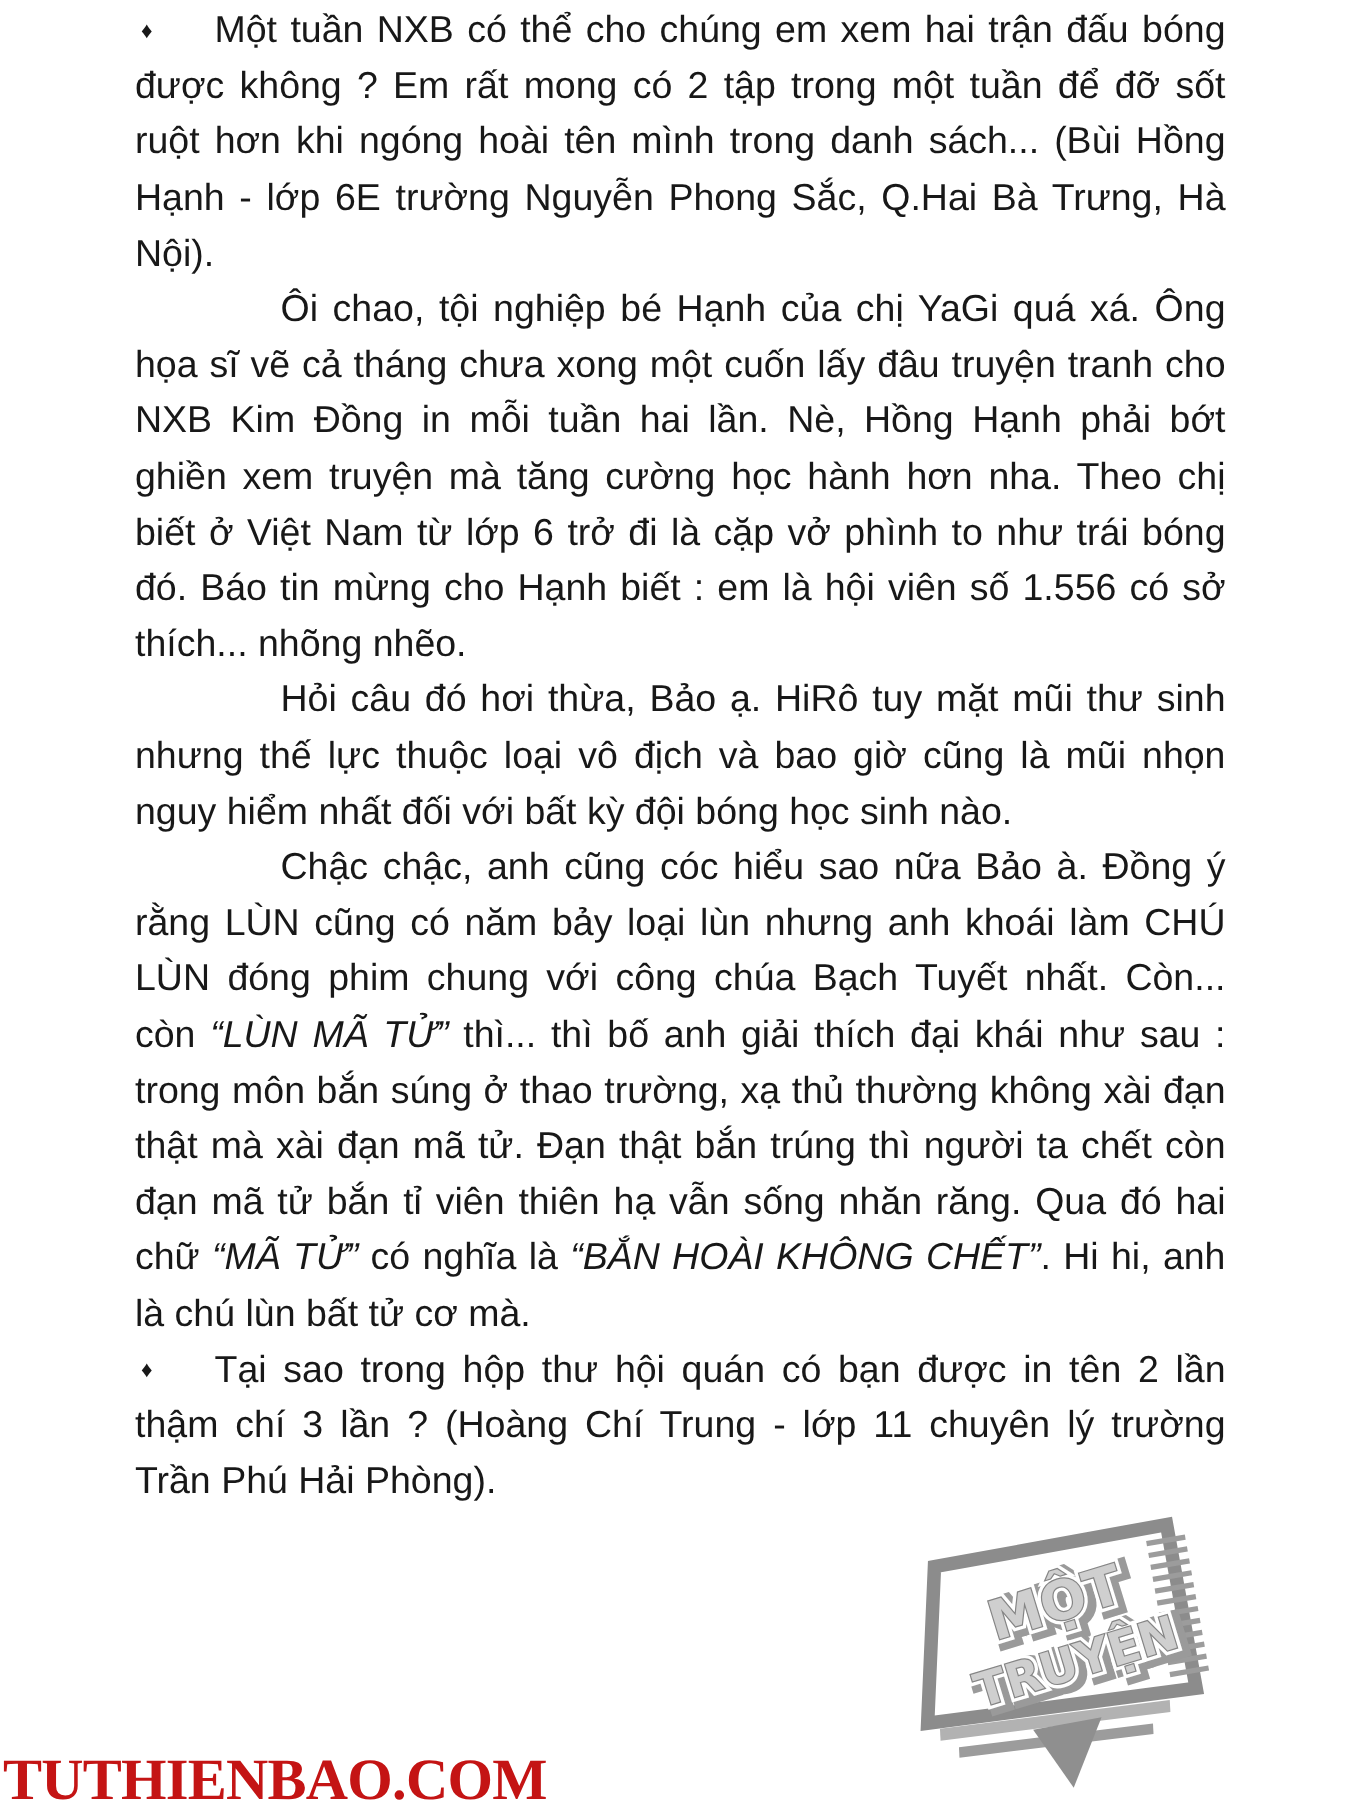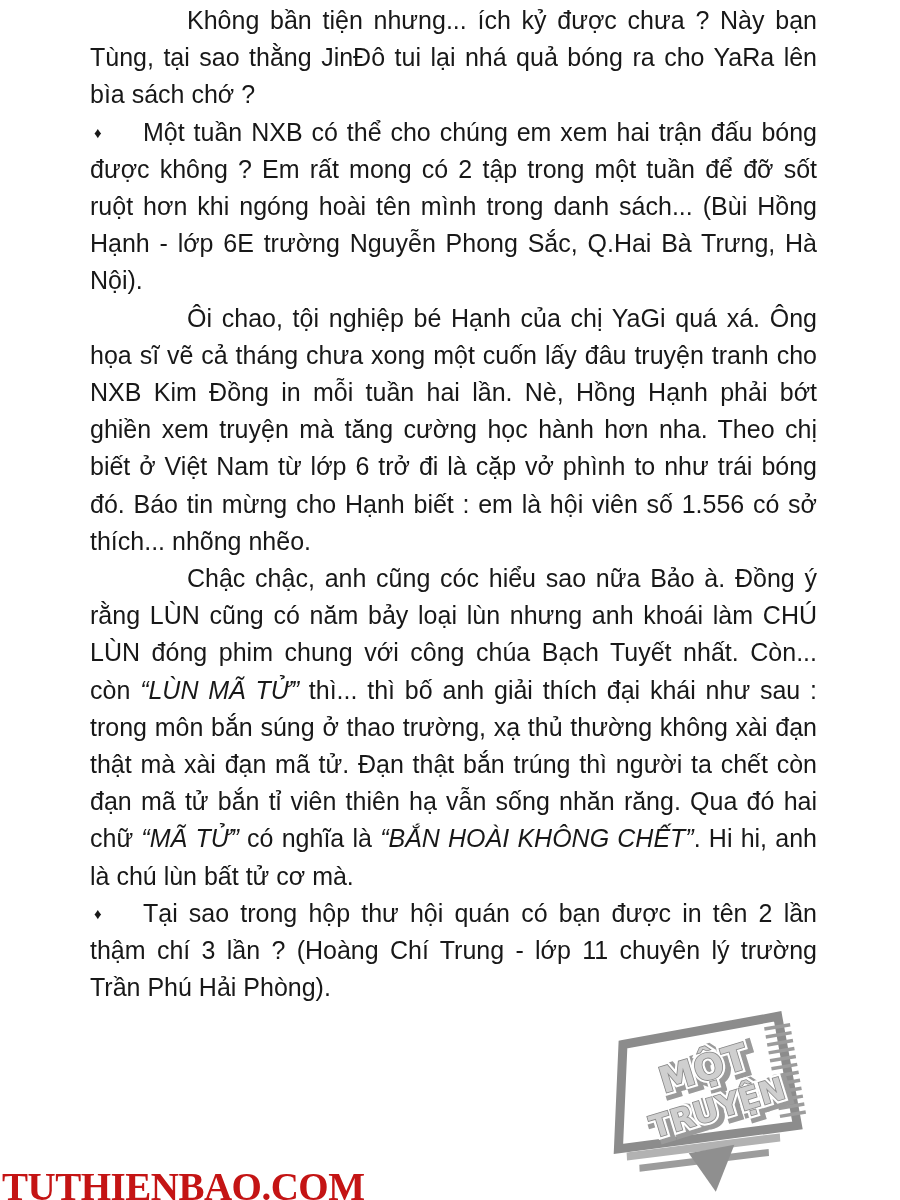--- a/index.html
+++ b/index.html
@@ -62,22 +62,22 @@
         <text x="105" y="78" font-size="36" fill="#ffffff" stroke="#ffffff" stroke-width="6" paint-order="stroke">MỘT</text>
         <text x="105" y="78" font-size="36" fill="#cfcfcf" stroke="#858585" stroke-width="1.6" paint-order="stroke">MỘT</text>
         <text x="110" y="121" font-size="31" fill="#9a9a9a" stroke="#9a9a9a" stroke-width="10" paint-order="stroke">TRUYỆN</text>
         <text x="107" y="118" font-size="31" fill="#ffffff" stroke="#ffffff" stroke-width="6" paint-order="stroke">TRUYỆN</text>
         <text x="107" y="118" font-size="31" fill="#cfcfcf" stroke="#858585" stroke-width="1.6" paint-order="stroke">TRUYỆN</text>
       </g>
     </svg>
   </div>
 
   <div class="text-block" id="paragraphs">
-      <p class="para indent"><span>Không bần tiện nhưng... ích kỷ được chưa ? Này bạn Tùng, tại sao thằng JinĐô tui lại nhá quả bóng ra cho YaRa lên bìa sách chớ ?</span></p>
       <p class="para bullet"><span class="bullet">♦</span><span>Một tuần NXB có thể cho chúng em xem hai trận đấu bóng được không ? Em rất mong có 2 tập trong một tuần để đỡ sốt ruột hơn khi ngóng hoài tên mình trong danh sách... (Bùi Hồng Hạnh - lớp 6E trường Nguyễn Phong Sắc, Q.Hai Bà Trưng, Hà Nội).</span></p>
       <p class="para indent"><span>Ôi chao, tội nghiệp bé Hạnh của chị YaGi quá xá. Ông họa sĩ vẽ cả tháng chưa xong một cuốn lấy đâu truyện tranh cho NXB Kim Đồng in mỗi tuần hai lần. Nè, Hồng Hạnh phải bớt ghiền xem truyện mà tăng cường học hành hơn nha. Theo chị biết ở Việt Nam từ lớp 6 trở đi là cặp vở phình to như trái bóng đó. Báo tin mừng cho Hạnh biết : em là hội viên số 1.556 có sở thích... nhõng nhẽo.</span></p>
+      <p class="para indent"><span>Hỏi câu đó hơi thừa, Bảo ạ. HiRô tuy mặt mũi thư sinh nhưng thế lực thuộc loại vô địch và bao giờ cũng là mũi nhọn nguy hiểm nhất đối với bất kỳ đội bóng học sinh nào.</span></p>
       <p class="para indent"><span>Chậc chậc, anh cũng cóc hiểu sao nữa Bảo à. Đồng ý rằng LÙN cũng có năm bảy loại lùn nhưng anh khoái làm CHÚ LÙN đóng phim chung với công chúa Bạch Tuyết nhất. Còn... còn </span><em>“LÙN MÃ TỬ”</em><span> thì... thì bố anh giải thích đại khái như sau : trong môn bắn súng ở thao trường, xạ thủ thường không xài đạn thật mà xài đạn mã tử. Đạn thật bắn trúng thì người ta chết còn đạn mã tử bắn tỉ viên thiên hạ vẫn sống nhăn răng. Qua đó hai chữ </span><em>“MÃ TỬ”</em><span> có nghĩa là </span><em>“BẮN HOÀI KHÔNG CHẾT”</em><span>. Hi hi, anh là chú lùn bất tử cơ mà.</span></p>
       <p class="para bullet"><span class="bullet">♦</span><span>Tại sao trong hộp thư hội quán có bạn được in tên 2 lần thậm chí 3 lần ? (Hoàng Chí Trung - lớp 11 chuyên lý trường Trần Phú Hải Phòng).</span></p>
     </div>
 
   <div class="watermark">TUTHIENBAO.COM</div>
 
 </div>
 
 </body></html>

